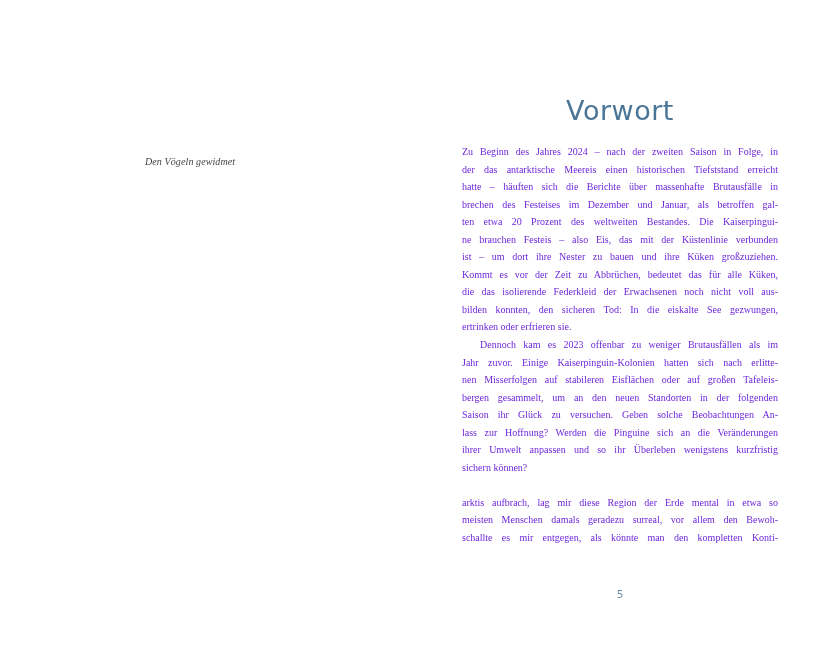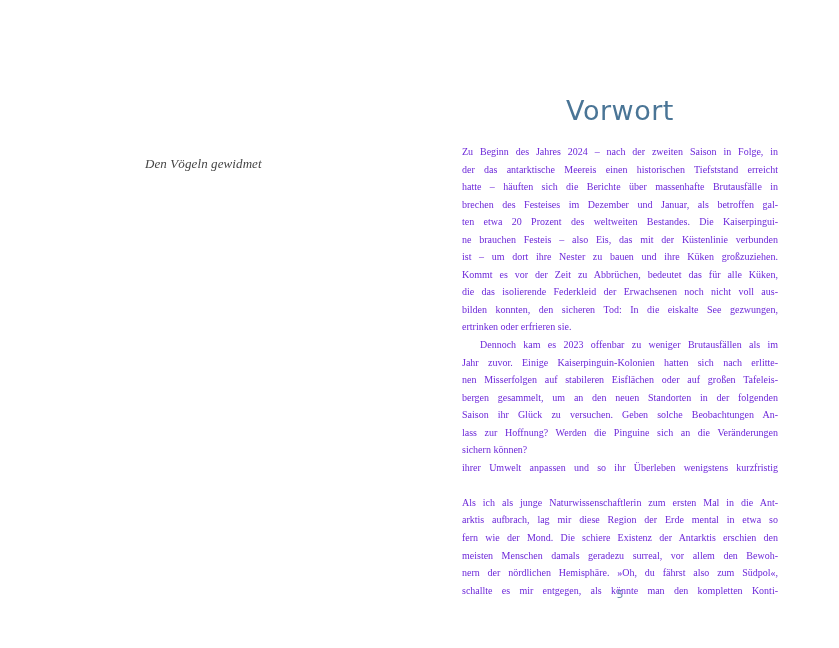--- a/index.html
+++ b/index.html
@@ -13,21 +13,21 @@
       position: relative;
       overflow: hidden;
       font-family: "Liberation Serif", "DejaVu Serif", serif;
       color: #3a3a3a;
     }
     .dedication {
       position: absolute;
       left: 145px;
       top: 156px;
       font-style: italic;
-      font-size: 13px;
+      font-size: 10px;
       color: #444;
       letter-spacing: 0.1px;
     }
     .title {
       position: absolute;
       left: 462px;
       width: 316px;
       top: 80px;
       text-align: center;
       font-family: "DejaVu Sans", "Liberation Sans", sans-serif;
@@ -104,27 +104,24 @@
       <span class="line">bilden konnten, den sicheren Tod: In die eiskalte See gezwungen,</span>
       <span class="line last">ertrinken oder erfrieren sie.</span>
     </div>
     <div class="para">
       <span class="line indent">Dennoch kam es 2023 offenbar zu weniger Brutausfällen als im</span>
       <span class="line">Jahr zuvor. Einige Kaiserpinguin-Kolonien hatten sich nach erlitte-</span>
       <span class="line">nen Misserfolgen auf stabileren Eisflächen oder auf großen Tafeleis-</span>
       <span class="line">bergen gesammelt, um an den neuen Standorten in der folgenden</span>
       <span class="line">Saison ihr Glück zu versuchen. Geben solche Beobachtungen An-</span>
       <span class="line">lass zur Hoffnung? Werden die Pinguine sich an die Veränderungen</span>
+      <span class="line">ihrer Umwelt anpassen und so ihr Überleben wenigstens kurzfristig</span>
       <span class="line last">sichern können?</span>
-      <span class="line">ihrer Umwelt anpassen und so ihr Überleben wenigstens kurzfristig</span>
     </div>
     <div class="para gap">
-      <span class="line">Als ich als junge Naturwissenschaftlerin zum ersten Mal in die Ant-</span>
       <span class="line">arktis aufbrach, lag mir diese Region der Erde mental in etwa so</span>
-      <span class="line">fern wie der Mond. Die schiere Existenz der Antarktis erschien den</span>
       <span class="line">meisten Menschen damals geradezu surreal, vor allem den Bewoh-</span>
-      <span class="line">nern der nördlichen Hemisphäre. »Oh, du fährst also zum Südpol«,</span>
       <span class="line">schallte es mir entgegen, als könnte man den kompletten Konti-</span>
     </div>
   </div>
 
   <div class="page-number">5</div>
 </div>
 
 </body></html>

